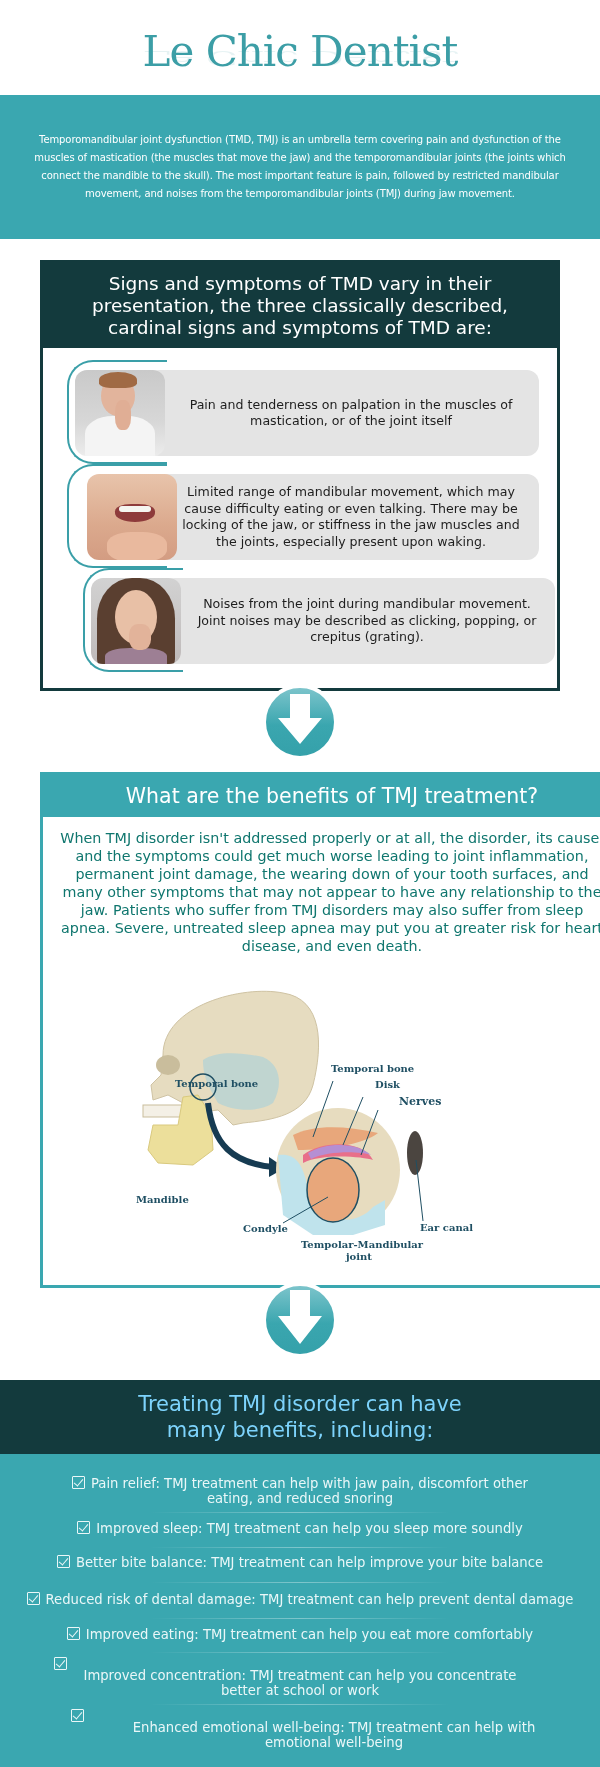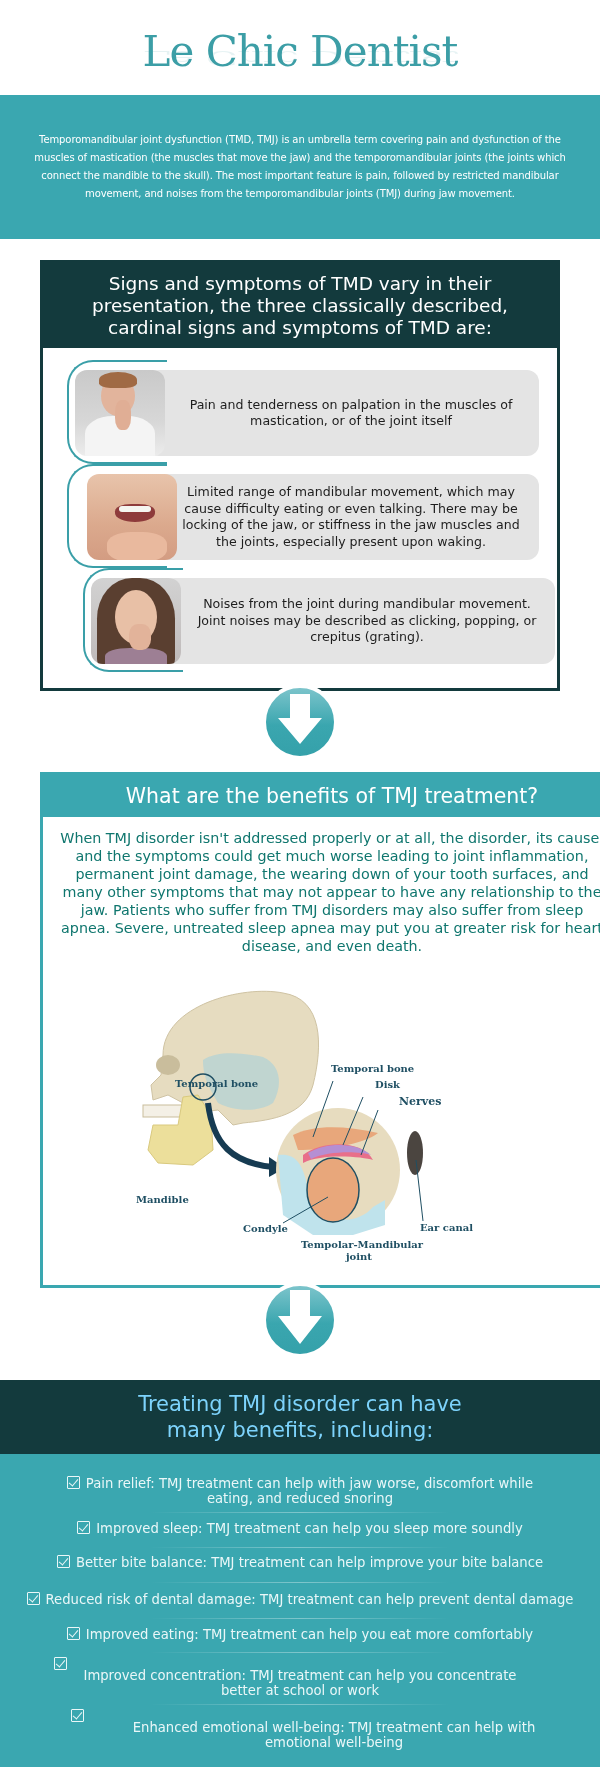--- a/index.html
+++ b/index.html
@@ -199,21 +199,21 @@
 <div class="treat-head">
   <h2>
     <span>Treating TMJ disorder can have</span><br>
     <span>many benefits, including:</span>
   </h2>
 </div>
 
 <div class="treat-body">
 
   <div class="benefit" style="top:22px;">
-    <div class="txt"><span class="check"></span><span>Pain relief: TMJ treatment can help with jaw worse, discomfort while</span></div>
+    <div class="txt"><span class="check"></span><span>Pain relief: TMJ treatment can help with jaw pain, discomfort other</span></div>
     <div class="txt">eating, and reduced snoring</div>
   </div>
   <div class="divider" style="top:58px;"></div>
 
   <div class="benefit" style="top:67px;">
     <div class="txt"><span class="check"></span><span>Improved sleep: TMJ treatment can help you sleep more soundly</span></div>
   </div>
   <div class="divider" style="top:93px;"></div>
 
   <div class="benefit" style="top:101px;">

